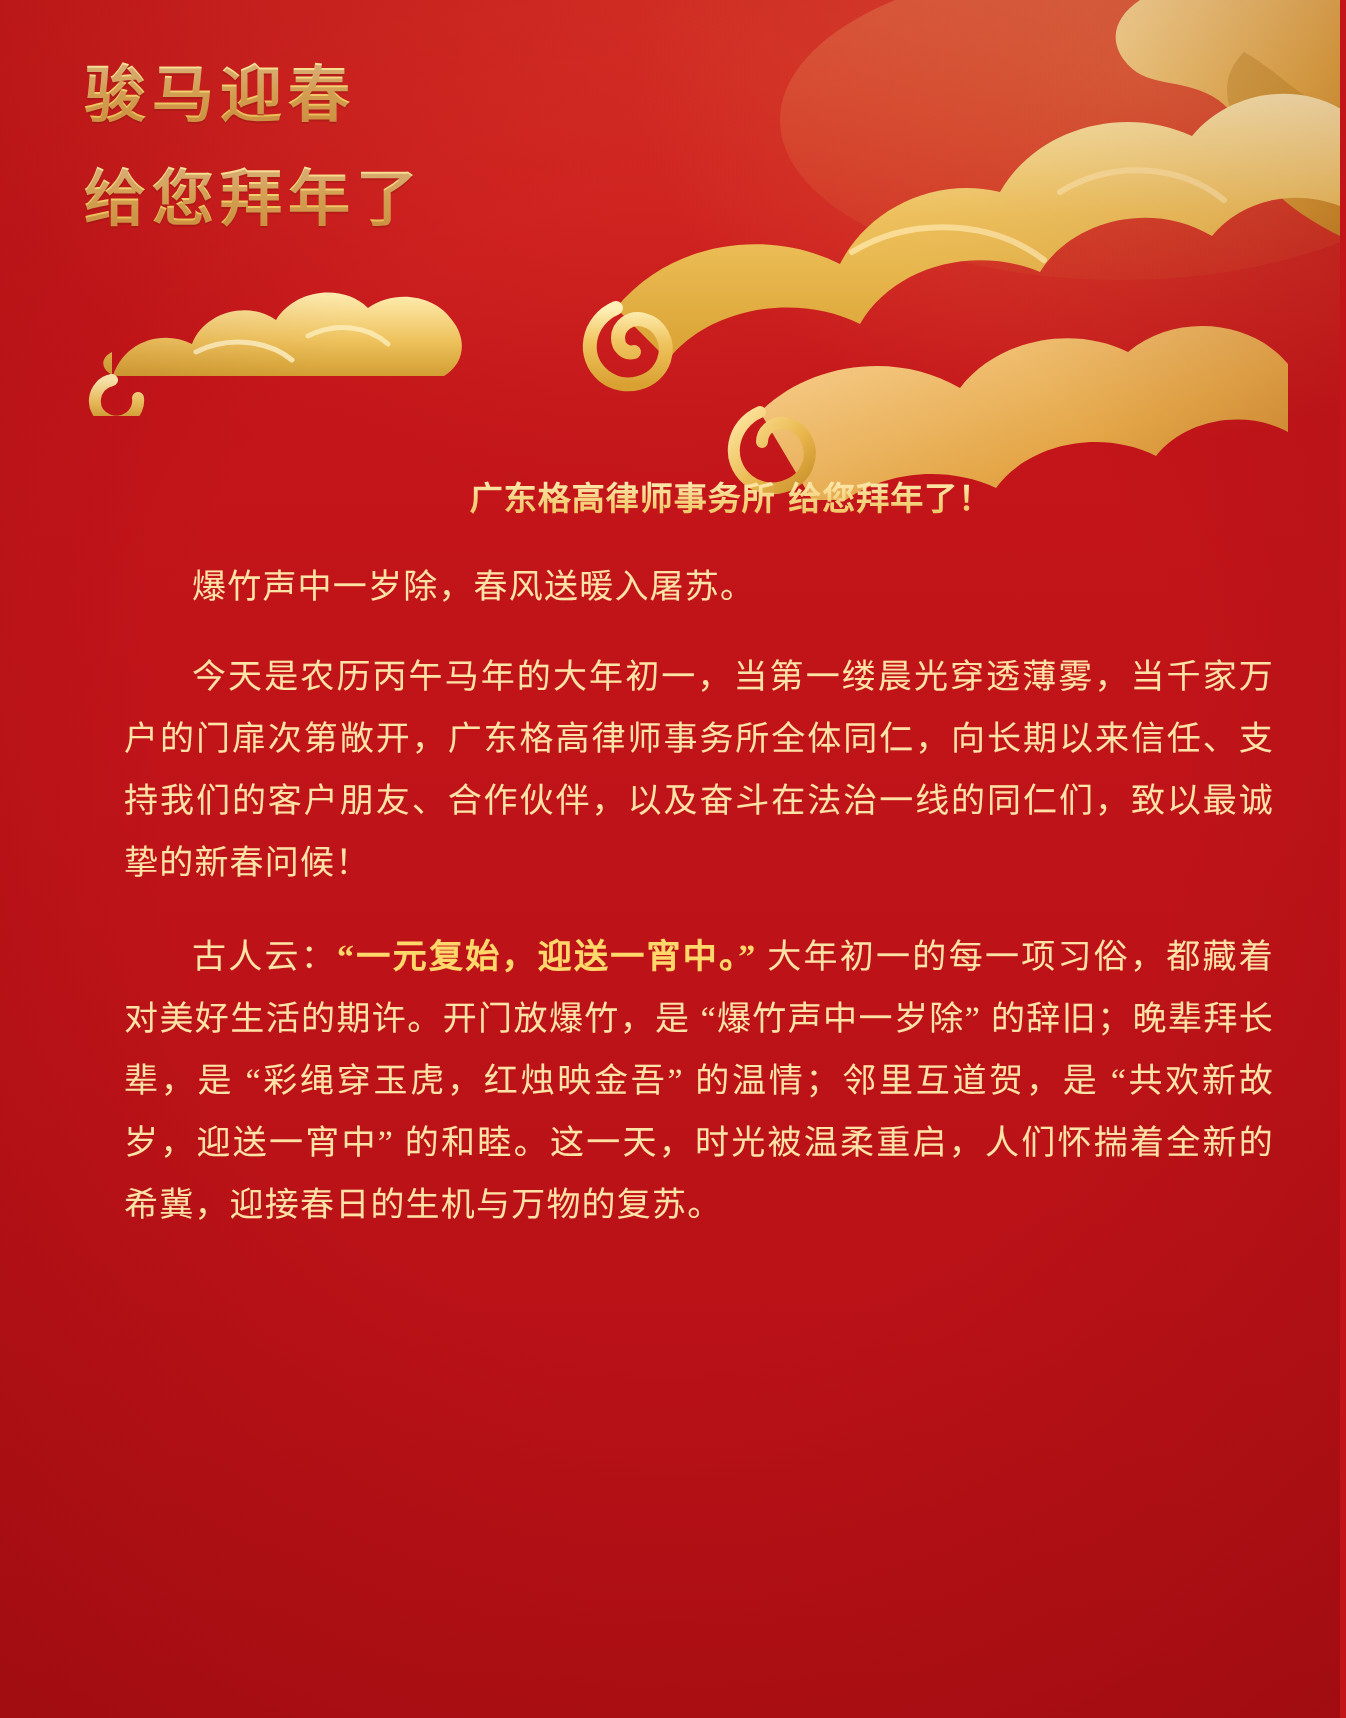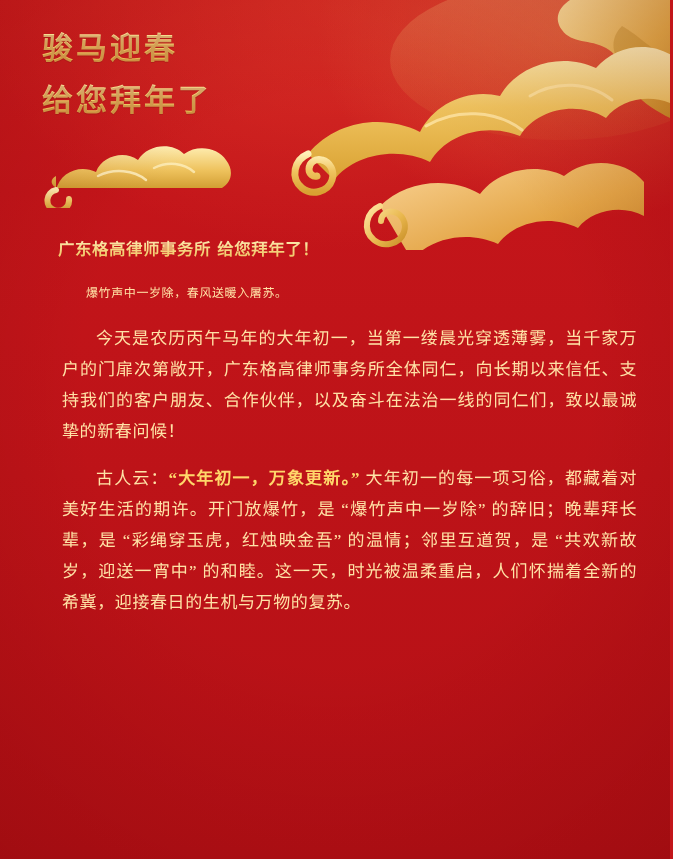--- a/index.html
+++ b/index.html
@@ -87,20 +87,21 @@
   .greeting {
     margin: 0 0 18px 58px;
     font-family: "DejaVu Sans", "Liberation Sans", sans-serif;
     font-weight: bold;
     font-size: 16.5px;
     letter-spacing: 0.5px;
     color: #ffe9a8;
     background: linear-gradient(180deg, #fff3c6 0%, #f6d583 55%, #eec25d 100%);
     -webkit-background-clip: text;
     background-clip: text;
+    text-align: center;
     -webkit-text-fill-color: transparent;
   }
   .para {
     margin: 0 0 16px 0;
     padding: 0 36px 0 62px;
     font-size: 17px;
     line-height: 31px;
     color: #ffe2a6;
     text-align: justify;
     text-justify: inter-ideograph;
@@ -109,21 +110,21 @@
   }
   .para.tight { margin-bottom: 14px; }
   .para em {
     font-style: normal;
     font-weight: bold;
     color: #ffd76a;
   }
   .quote-line {
     margin: 0 0 14px 0;
     padding: 0 36px 0 62px;
-    font-size: 12px;
+    font-size: 17px;
     line-height: 31px;
     color: #ffe2a6;
     text-indent: 2em;
     letter-spacing: 0.6px;
   }
 </style>
 </head>
 <body>
 
 <div class="page">
@@ -211,18 +212,18 @@
 
   <div class="content">
 
     <div class="greeting">广东格高律师事务所  给您拜年了！</div>
 
     <div class="quote-line">爆竹声中一岁除，春风送暖入屠苏。</div>
 
     <p class="para">今天是农历丙午马年的大年初一，当第一缕晨光穿透薄雾，当千家万户的门扉次第敞开，广东格高律师事务所全体同仁，向长期以来信任、支持我们的客户朋友、合作伙伴，以及奋斗在法治一线的同仁们，致以最诚挚的新春问候！</p>
 
 
-    <p class="para tight"><span>古人云：</span><em>“大年初一，万象更新。”</em><span>  大年初一的每一项习俗，都藏着对美好生活的期许。开门放爆竹，是 “爆竹声中一岁除” 的辞旧；晚辈拜长辈，是 “彩绳穿玉虎，红烛映金吾” 的温情；邻里互道贺，是 “共欢新故岁，迎送一宵中” 的和睦。这一天，时光被温柔重启，人们怀揣着全新的希冀，迎接春日的生机与万物的复苏。</span></p>
+    <p class="para tight"><span>古人云：</span><em>“一元复始，迎送一宵中。”</em><span>  大年初一的每一项习俗，都藏着对美好生活的期许。开门放爆竹，是 “爆竹声中一岁除” 的辞旧；晚辈拜长辈，是 “彩绳穿玉虎，红烛映金吾” 的温情；邻里互道贺，是 “共欢新故岁，迎送一宵中” 的和睦。这一天，时光被温柔重启，人们怀揣着全新的希冀，迎接春日的生机与万物的复苏。</span></p>
 
   </div>
 
   <div class="vignette"></div>
 </div>
 
 </body></html>

